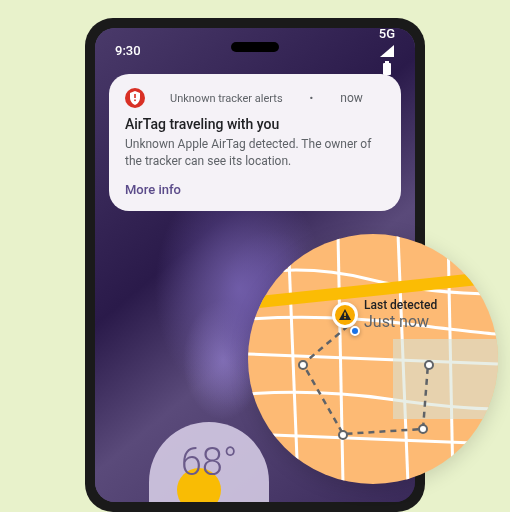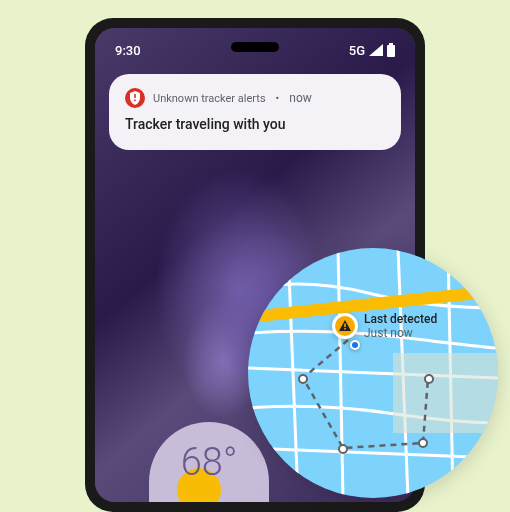--- a/index.html
+++ b/index.html
@@ -62,36 +62,37 @@
       padding: 0 20px;
       color: #fff;
       font-size: 13px;
       font-weight: 500;
       gap: 16px;
     }
     .status-right {
       display: flex;
       align-items: center;
       gap: 4px;
+      flex-direction: column;
     }
     .signal-icon { display: inline-flex; }
     .battery-icon { display: inline-flex; }
     .notification {
       position: absolute;
       top: 46px;
       left: 14px;
       right: 14px;
       background: #f5f2f7;
       border-radius: 20px;
       padding: 14px 16px;
     }
     .notif-header {
       display: flex;
       align-items: center;
-      gap: 8px;
+      gap: 25px;
       margin-bottom: 8px;
     }
     .notif-icon {
       width: 20px;
       height: 20px;
       background: #d93025;
       border-radius: 50%;
       display: flex;
       align-items: center;
       justify-content: center;
@@ -152,25 +153,25 @@
       bottom: -10px;
       left: 28px;
       width: 44px;
       height: 44px;
       background: #f9bc04;
       border-radius: 50%;
     }
     .map-zoom {
       position: absolute;
       right: 12px;
-      bottom: 14px;
+      bottom: 28px;
       width: 250px;
       height: 250px;
       border-radius: 50%;
-      background: #7dd3fc;
+      background: #fdba74;
       box-shadow: 0 4px 20px rgba(0,0,0,0.15);
       overflow: hidden;
     }
     .map-roads {
       position: absolute;
       inset: 0;
     }
     .map-highway {
       position: absolute;
       top: 50px;
@@ -202,21 +203,21 @@
     }
     .marker-label {
       background: rgba(255,255,255,0);
     }
     .marker-title {
       font-size: 12px;
       font-weight: 500;
       color: #202124;
     }
     .marker-sub {
-      font-size: 12px;
+      font-size: 16px;
       color: #5f6368;
     }
     .blue-dot {
       position: absolute;
       top: 92px;
       left: 102px;
       width: 10px;
       height: 10px;
       background: #1a73e8;
       border: 2px solid #fff;
@@ -264,21 +265,23 @@
           <svg width="12" height="14" viewBox="0 0 12 14">
               <path d="M6 0 L11 2 L11 7 C11 10 8.5 13 6 14 C3.5 13 1 10 1 7 L1 2 Z" fill="#fff"></path>
               <rect x="5.2" y="3" width="1.6" height="4" fill="#d93025"></rect>
               <rect x="5.2" y="8.5" width="1.6" height="1.6" fill="#d93025"></rect>
             </svg>
         </div>
         <span class="notif-app">Unknown tracker alerts</span>
         <span class="notif-dot">•</span>
         <span class="notif-time">now</span>
       </div>
-      <div class="notif-title">Tracker traveling with you</div>
+      <div class="notif-title">AirTag traveling with you</div>
+      <div class="notif-body">Unknown Apple AirTag detected. The owner of the tracker can see its location.</div>
+      <div class="notif-action">More info</div>
     </div>
 
     <div class="weather-widget">
       <div class="weather-sun"></div>
       <div class="weather-temp">68°</div>
     </div>
   </div>
 </div>
 
 <div class="map-zoom">

